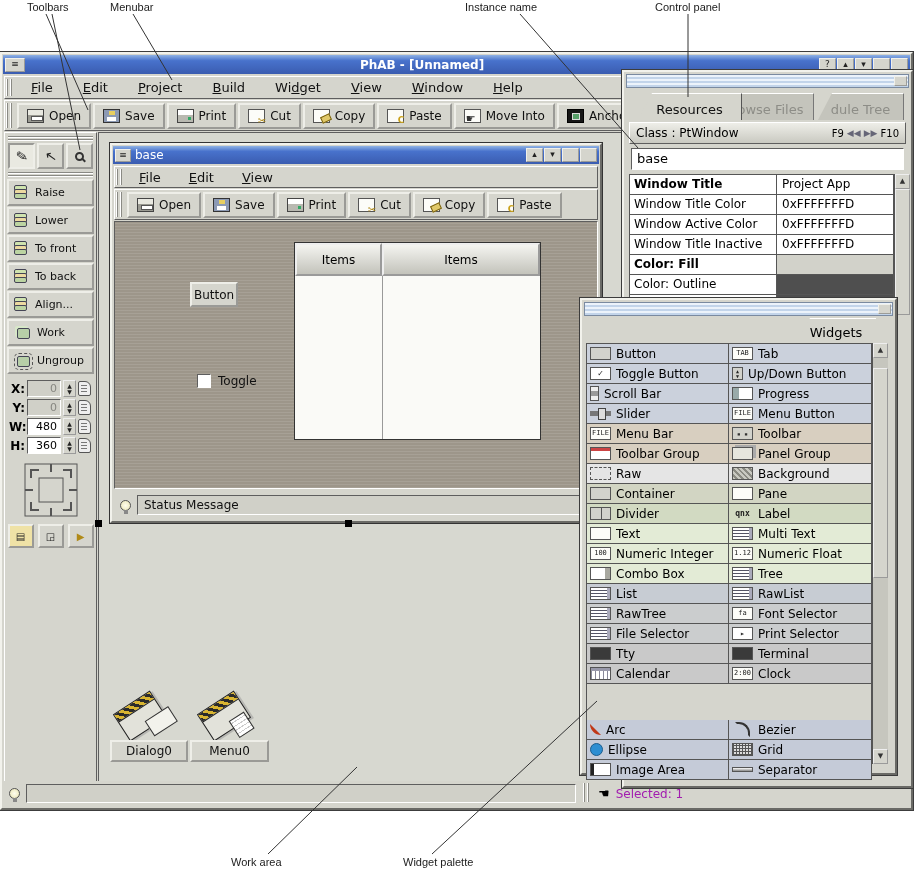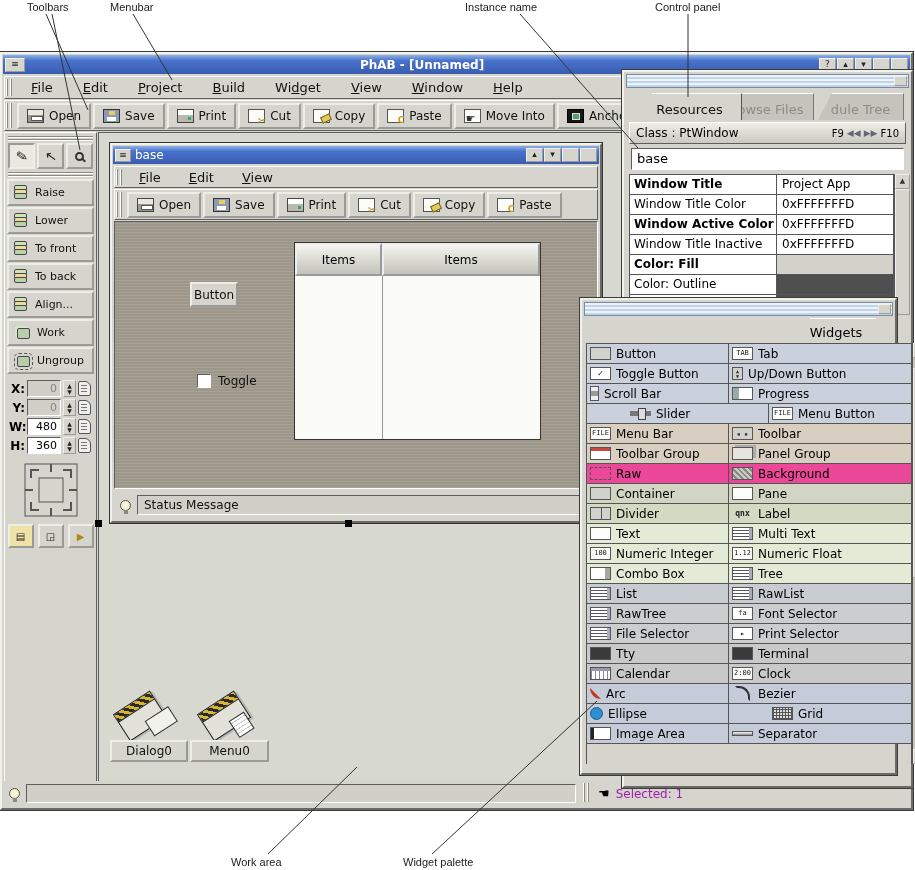--- a/index.html
+++ b/index.html
@@ -422,21 +422,21 @@
     <div id="res-rows" style="border:1px solid #555;border-bottom:none">
         <div class="rrow">
           <div class="rname"><span style="font-weight:bold">Window Title</span></div>
           <div class="rval">Project App</div>
         </div>
         <div class="rrow">
           <div class="rname"><span style="font-weight:normal">Window Title Color</span></div>
           <div class="rval">0xFFFFFFFD</div>
         </div>
         <div class="rrow">
-          <div class="rname"><span style="font-weight:bold">Window Active Color</span></div>
+          <div class="rname"><span style="font-weight:normal">Window Active Color</span></div>
           <div class="rval">0xFFFFFFFD</div>
         </div>
         <div class="rrow">
           <div class="rname"><span style="font-weight:normal">Window Title Inactive</span></div>
           <div class="rval">0xFFFFFFFD</div>
         </div>
         <div class="rrow">
           <div class="rname"><span style="font-weight:bold">Color: Fill</span></div>
           <div class="rval" style="background: rgb(210, 210, 202);"></div>
         </div>
@@ -488,21 +488,21 @@
         <div class="wrow" style="background: rgb(203, 209, 220);">
           <div class="wcell l">
             <span class="wi wv-scroll"></span>
             <span>Scroll Bar</span>
           </div>
           <div class="wcell r">
             <span class="wi wv-progress"></span>
             <span>Progress</span>
           </div>
         </div>
-        <div class="wrow" style="background: rgb(203, 209, 220); padding-left: 40px;">
+        <div class="wrow" style="background: rgb(203, 209, 220);">
           <div class="wcell l">
             <span class="wi wv-slider"></span>
             <span>Slider</span>
           </div>
           <div class="wcell r">
             <span class="wi wv-white">FILE</span>
             <span>Menu Button</span>
           </div>
         </div>
         <div class="wrow" style="background: rgb(216, 207, 192);">
@@ -518,21 +518,21 @@
         <div class="wrow" style="background: rgb(216, 207, 192);">
           <div class="wcell l">
             <span class="wi wv-tgroup"></span>
             <span>Toolbar Group</span>
           </div>
           <div class="wcell r">
             <span class="wi wv-panelg"></span>
             <span>Panel Group</span>
           </div>
         </div>
-        <div class="wrow" style="background: #ec4899;">
+        <div class="wrow" style="background: #e5e5e5;">
           <div class="wcell l">
             <span class="wi wv-dashed"></span>
             <span>Raw</span>
           </div>
           <div class="wcell r">
             <span class="wi wv-hatch"></span>
             <span>Background</span>
           </div>
         </div>
         <div class="wrow" style="background: rgb(210, 213, 195);">
@@ -628,21 +628,21 @@
         <div class="wrow" style="background: rgb(201, 201, 201);">
           <div class="wcell l">
             <span class="wi wv-cal"></span>
             <span>Calendar</span>
           </div>
           <div class="wcell r">
             <span class="wi wv-white">2:00</span>
             <span>Clock</span>
           </div>
         </div>
-        <div class="wrow" style="background: rgb(197, 203, 216);">
+        <div class="wrow" style="background: rgb(197, 203, 216); margin-top: 36px;">
           <div class="wcell l">
             <span class="wi wv-arc"></span>
             <span>Arc</span>
           </div>
           <div class="wcell r">
             <span class="wi wv-curve"></span>
             <span>Bezier</span>
           </div>
         </div>
         <div class="wrow" style="background: rgb(197, 203, 216); justify-content: space-between;">

